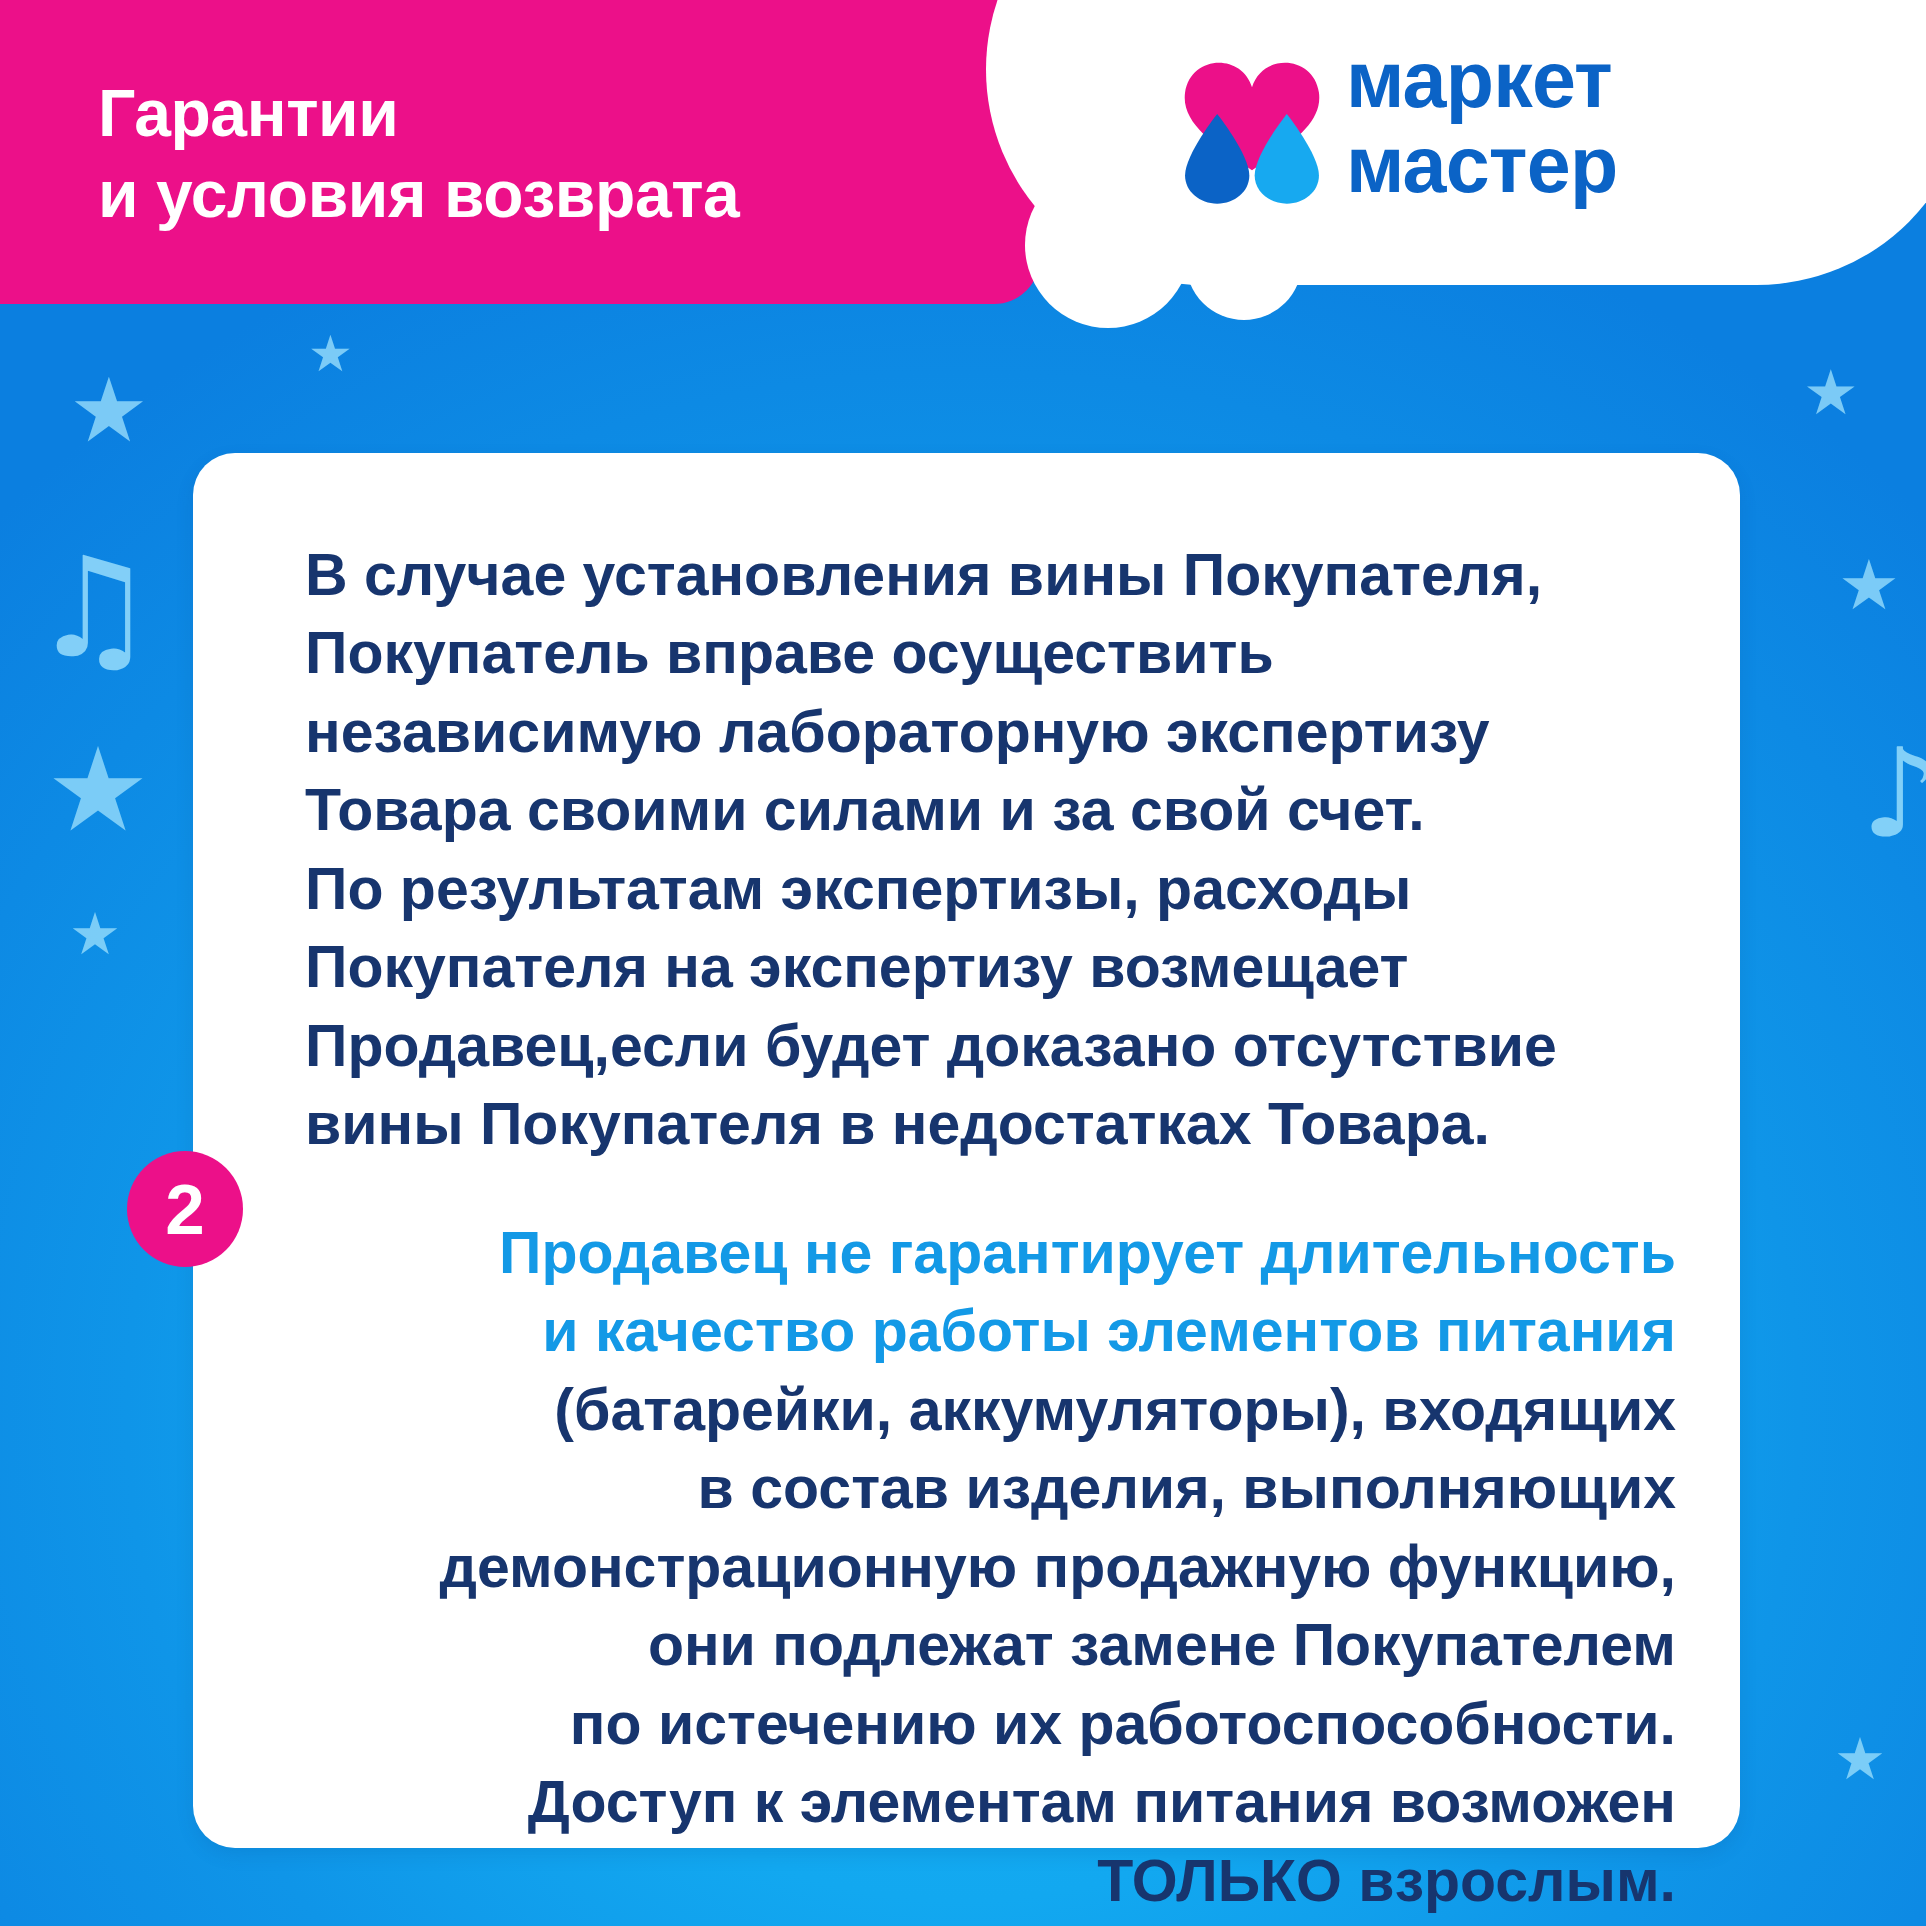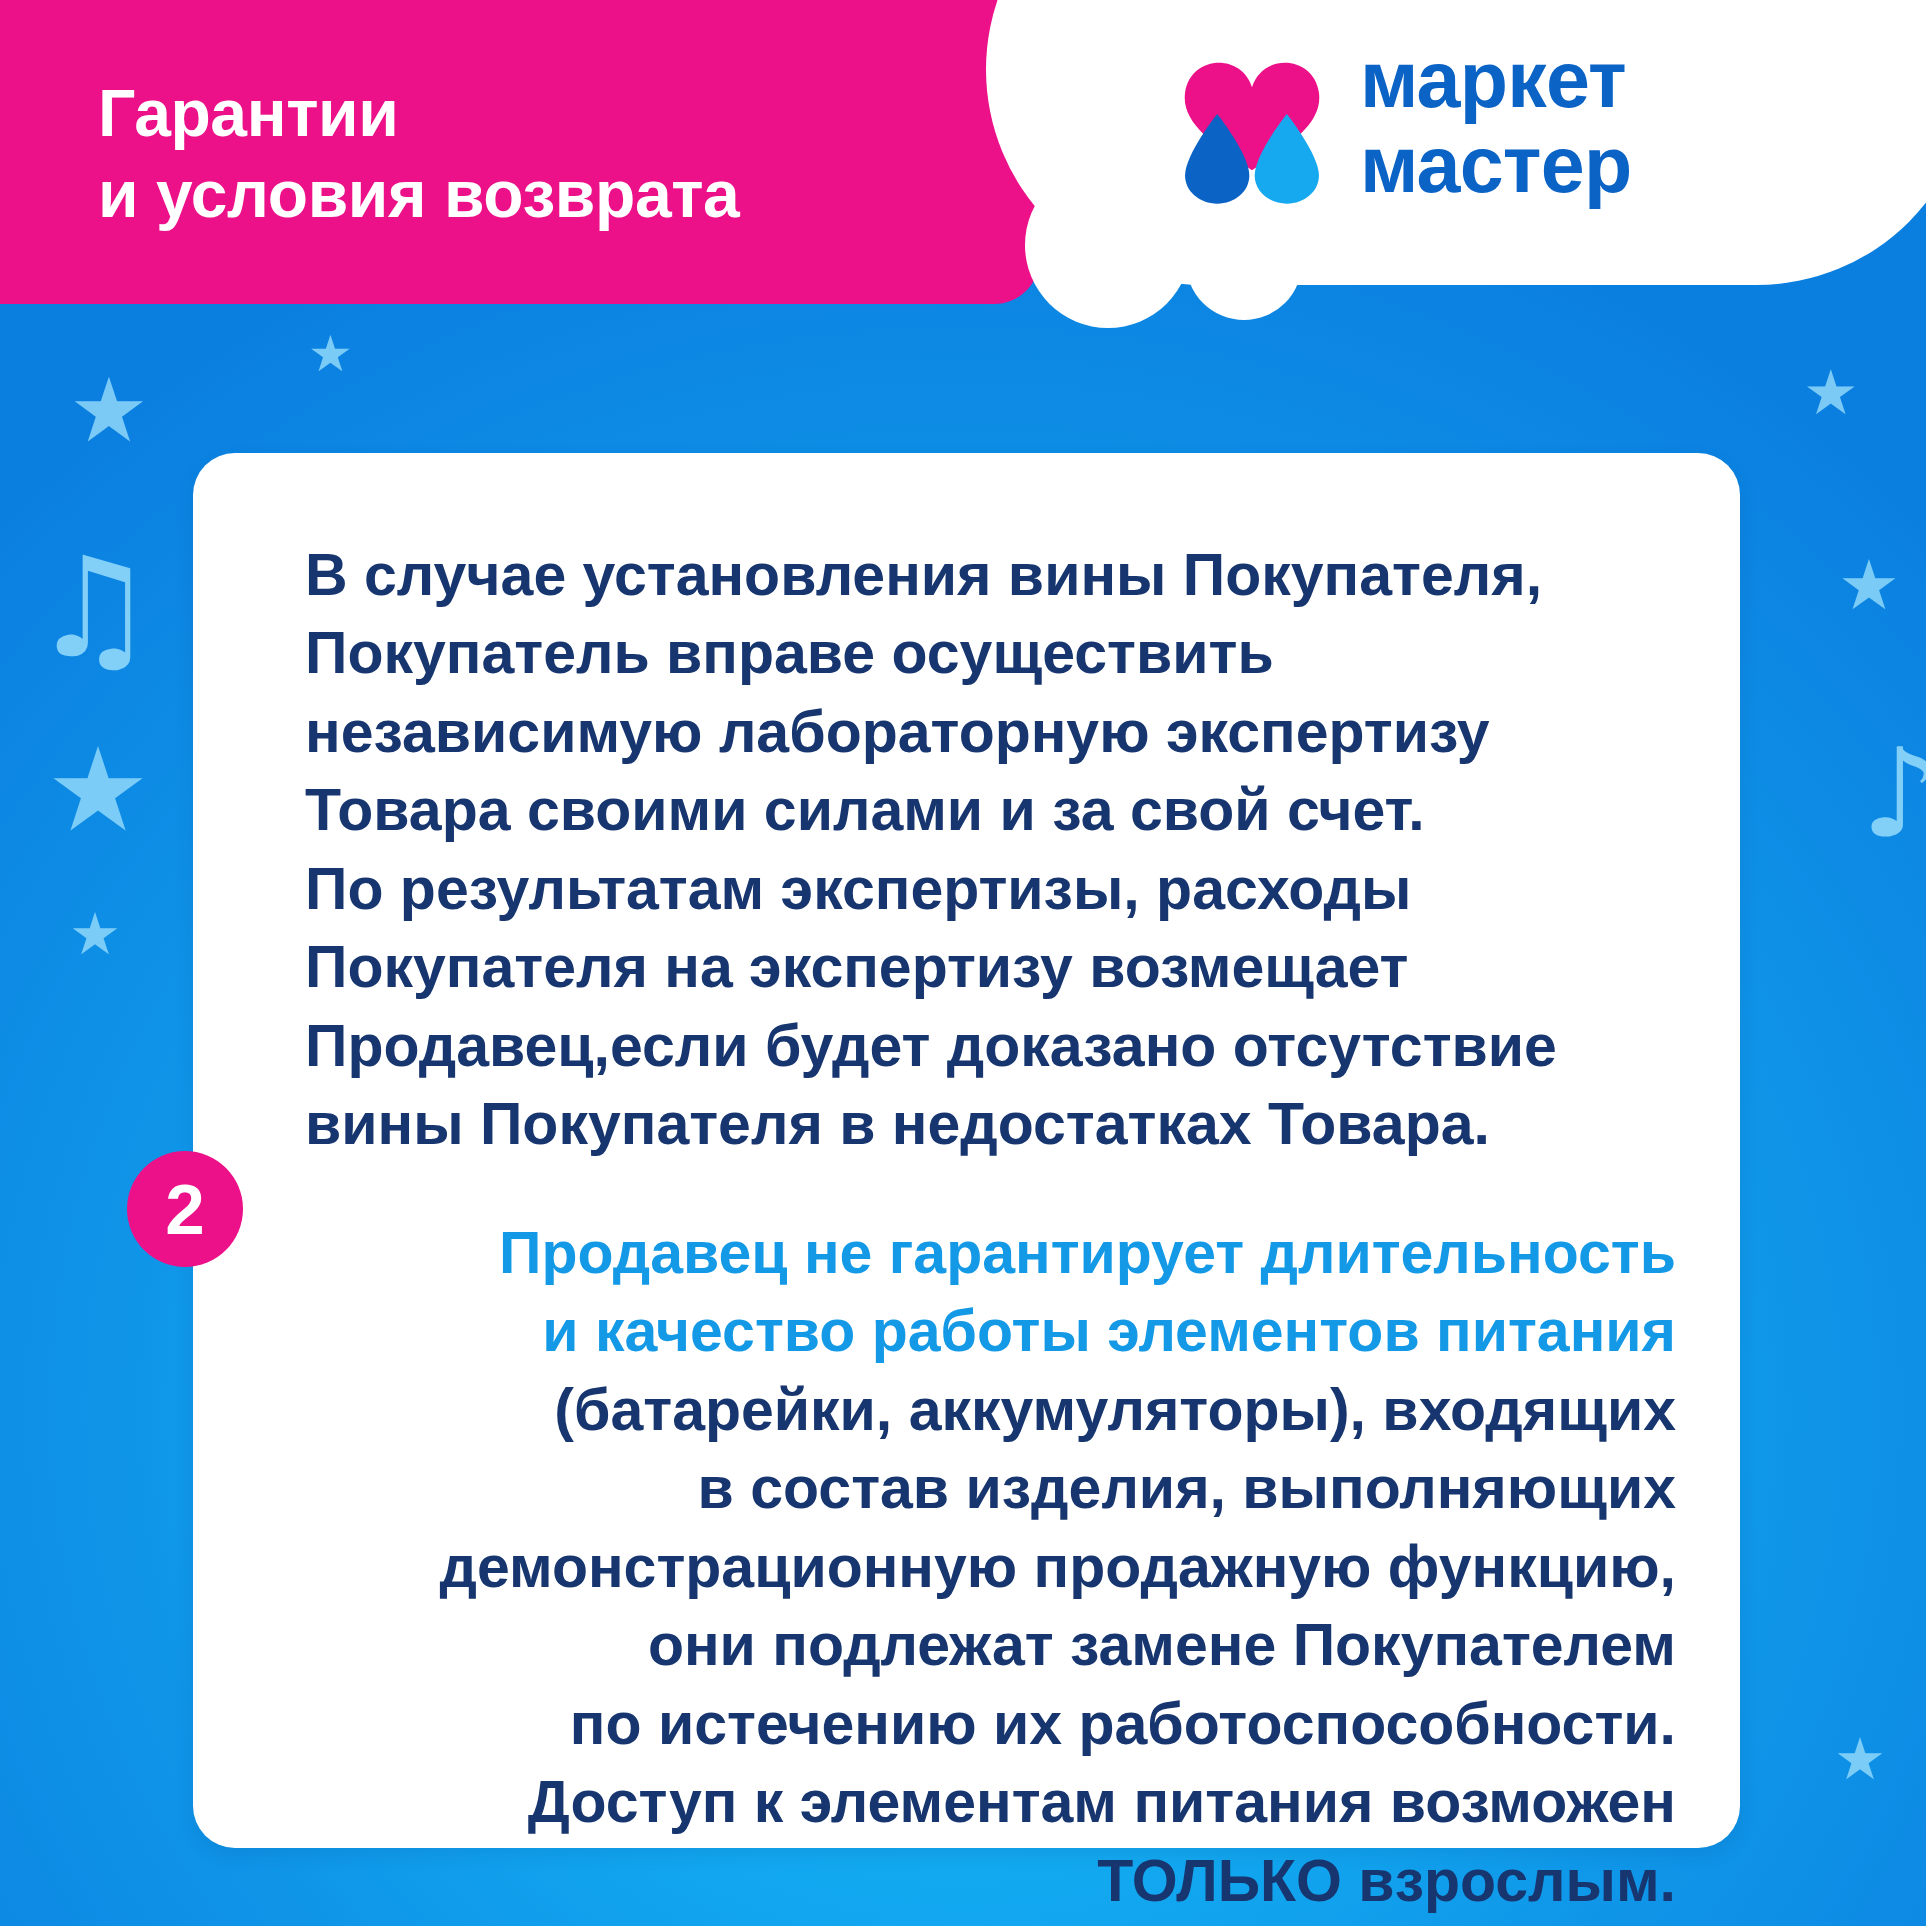--- a/index.html
+++ b/index.html
@@ -94,21 +94,21 @@
     height: 116px;
     background: #ffffff;
     border-radius: 50%;
   }
   .logo-wrap {
     position: absolute;
     top: 37px;
     left: 1171px;
     display: flex;
     align-items: center;
-    gap: 27px;
+    gap: 13px;
   }
   .logo-mark {
     width: 162px;
     height: 166px;
     position: relative;
   }
   .logo-text {
     color: #0b63c6;
     font-size: 79px;
     font-weight: bold;

